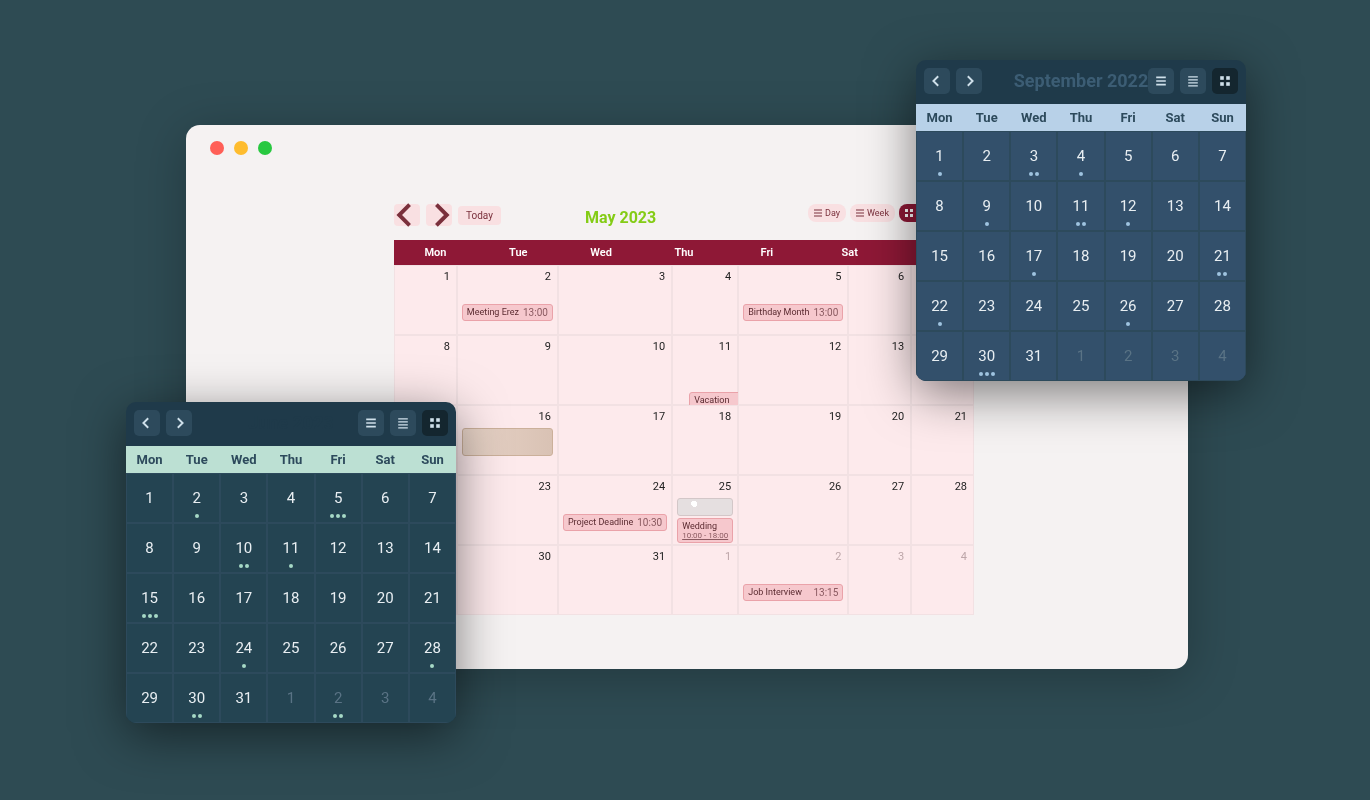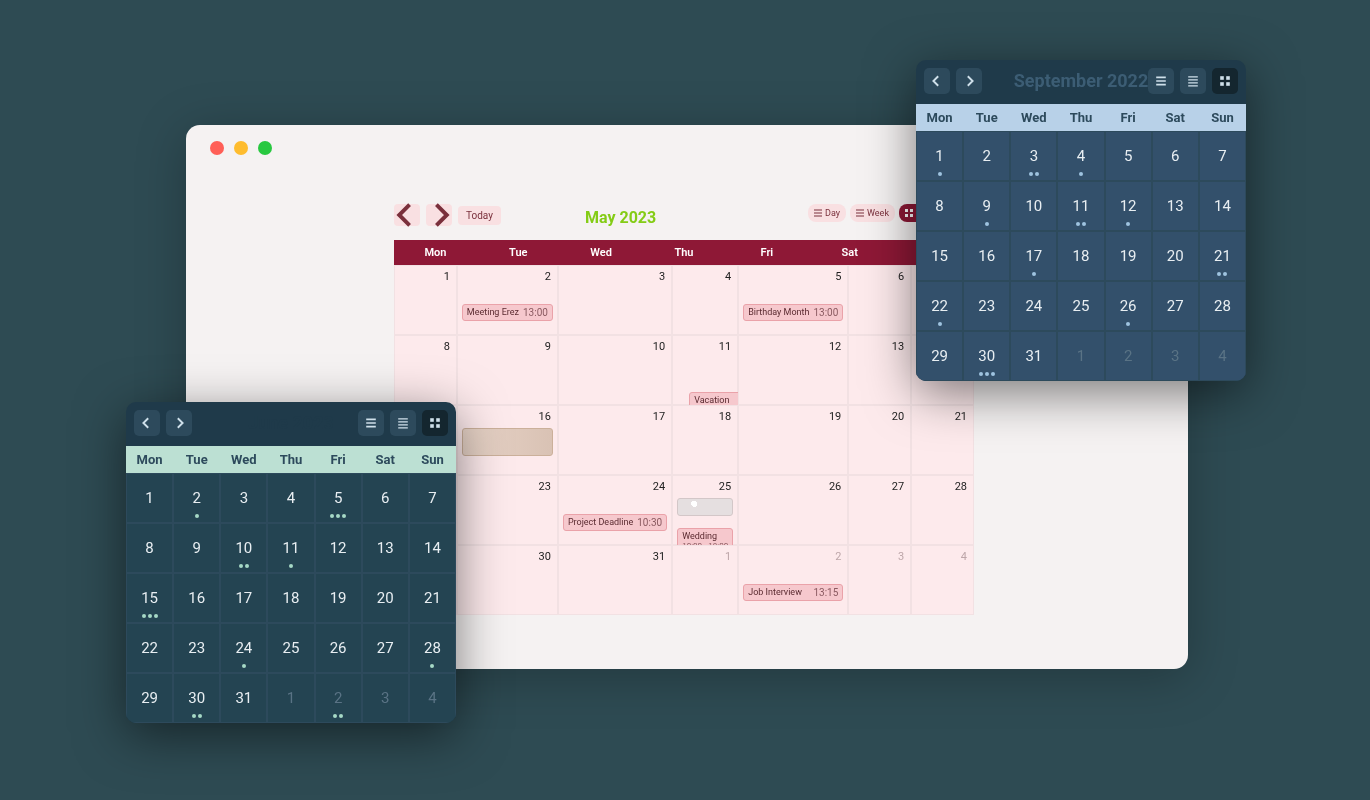--- a/index.html
+++ b/index.html
@@ -392,21 +392,21 @@
       <div class="mcell">
         <div class="dnum">24</div>
         <div class="evt">
           <span>Project Deadline</span>
           <span class="tm">10:30</span>
         </div>
       </div>
       <div class="mcell">
         <div class="dnum">25</div>
         <div class="evt photo2"></div>
-        <div class="evt" style="margin-top: 12px; display: block;">
+        <div class="evt" style="margin-top: 2px; display: block;">
           <div>Wedding</div>
           <div class="evt-sub">10:00 - 18:00</div>
         </div>
       </div>
       <div class="mcell">
         <div class="dnum">26</div>
       </div>
       <div class="mcell">
         <div class="dnum">27</div>
       </div>

